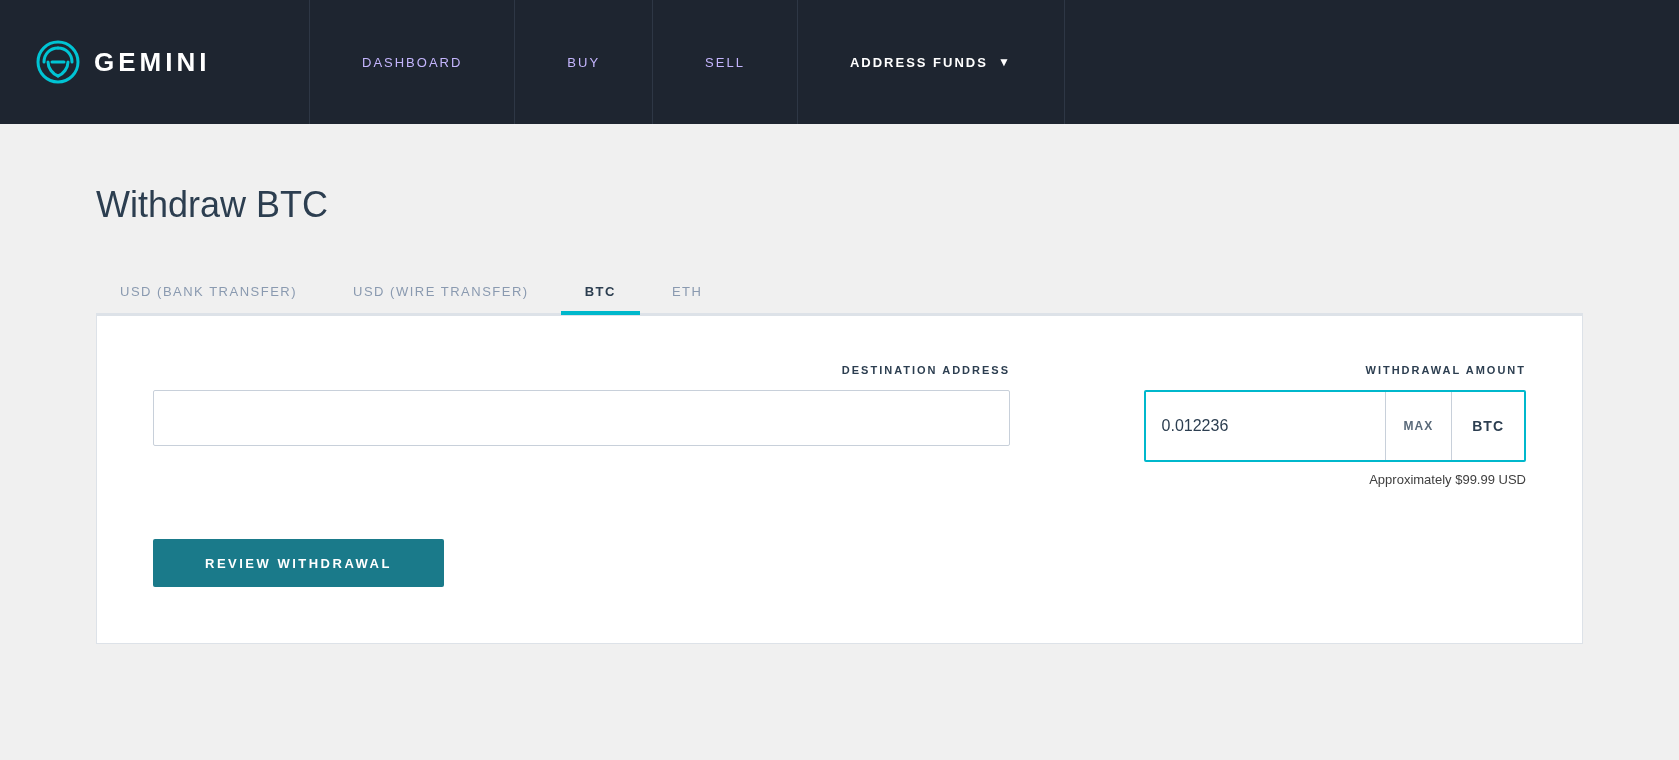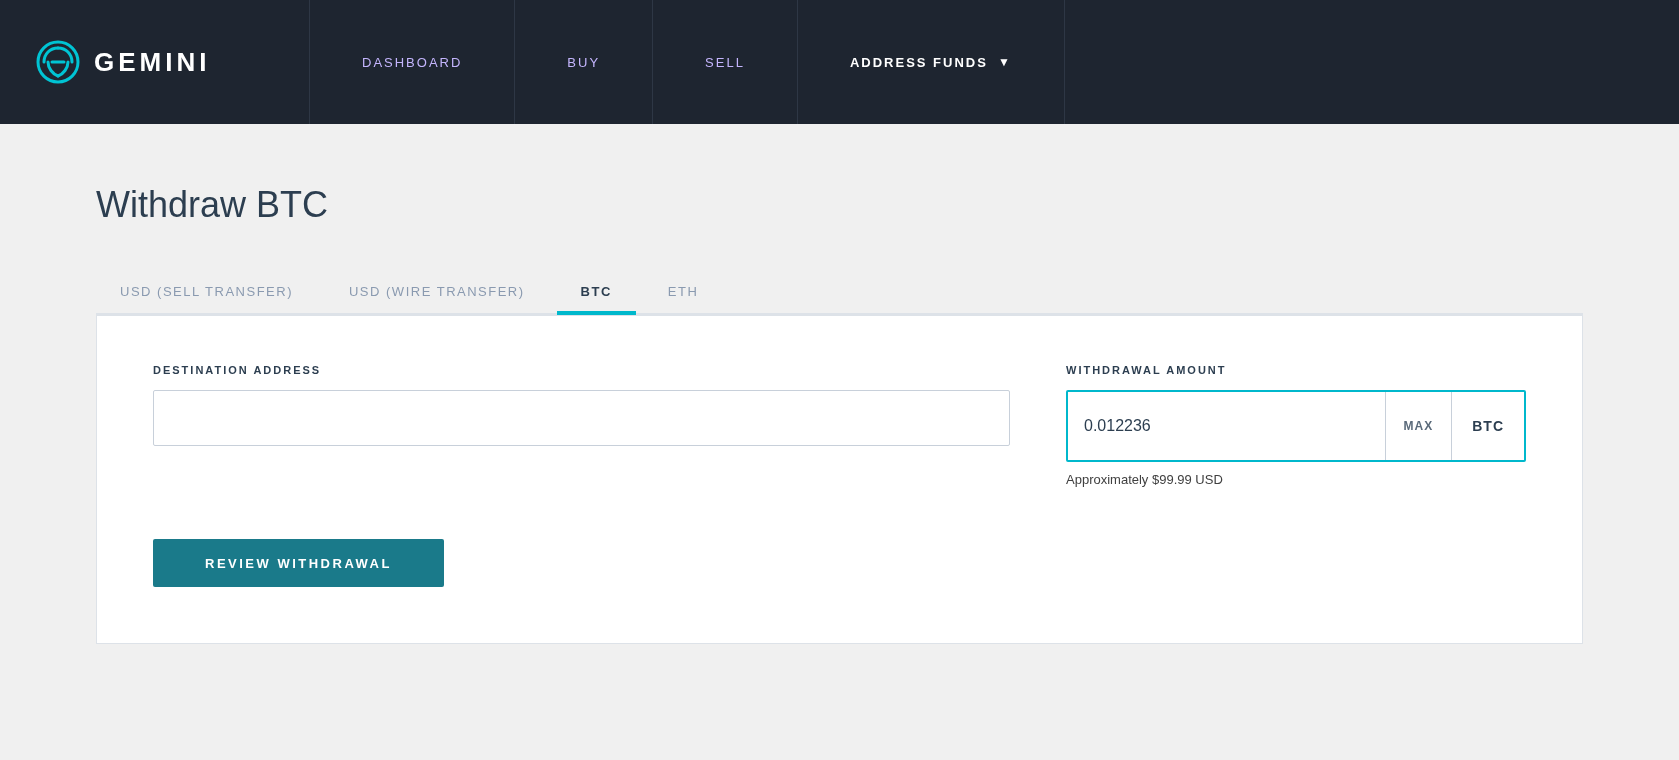--- a/index.html
+++ b/index.html
@@ -119,20 +119,21 @@
 
     .form-row {
       display: flex;
       gap: 56px;
       align-items: flex-start;
     }
 
     .form-group {
       display: flex;
       flex-direction: column;
+      align-items: flex-end;
     }
 
     .form-group.destination {
       flex: 1;
     }
 
     .form-group.amount {
       min-width: 460px;
     }
 
@@ -255,21 +256,21 @@
       <span class="chevron">▼</span>
     </a>
   </nav>
 </header>
 
 <main>
   <h1 class="page-title">Withdraw BTC</h1>
 
   <div class="tabs">
     <div class="tab">
-      <span>USD (SELL TRANSFER)</span>
+      <span>USD (BANK TRANSFER)</span>
     </div>
     <div class="tab">
       <span>USD (WIRE TRANSFER)</span>
     </div>
     <div class="tab active">
       <span>BTC</span>
     </div>
     <div class="tab">
       <span>ETH</span>
     </div>

